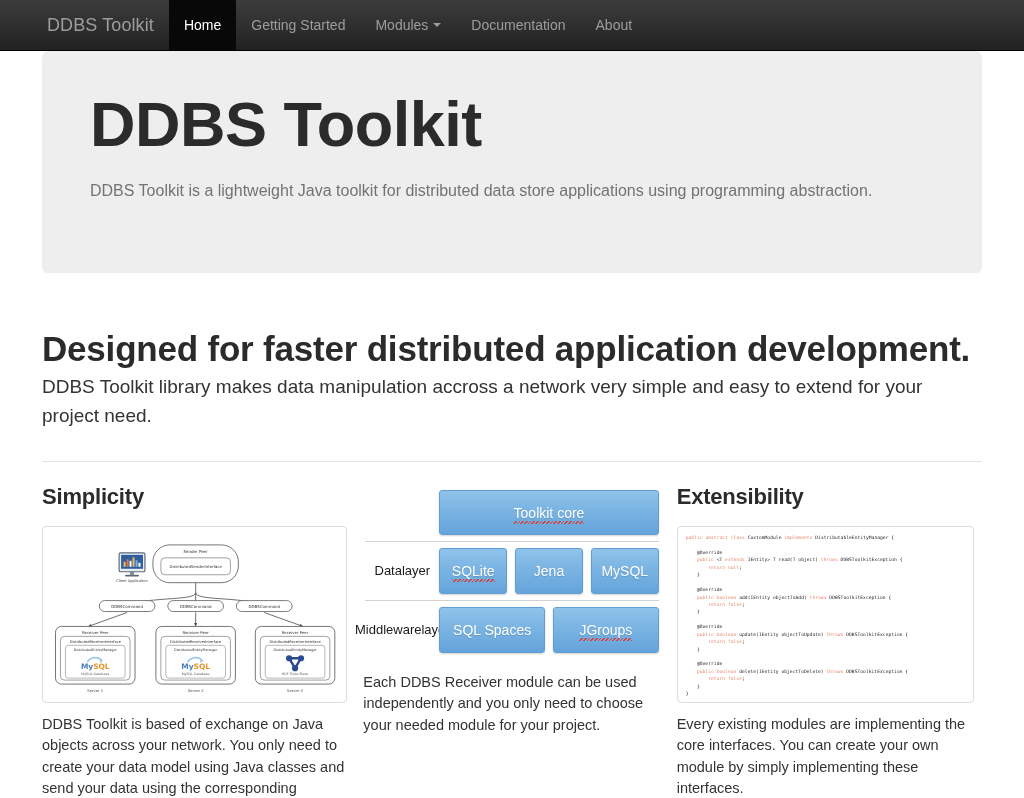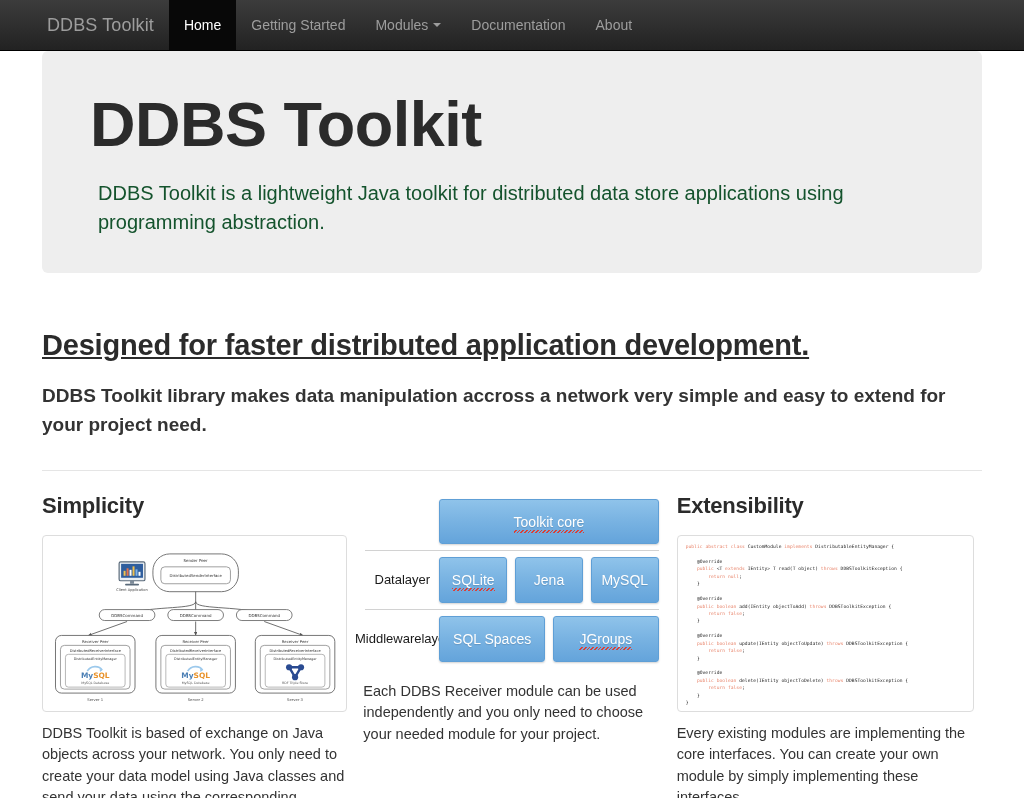--- a/index.html
+++ b/index.html
@@ -80,43 +80,42 @@
   }
   .jumbotron h1 {
     margin: 0 0 22px 0;
     font-size: 63px;
     line-height: 1.05;
     font-weight: bold;
     color: #2b2b2b;
     letter-spacing: -0.5px;
   }
   .jumbotron p {
-    margin: 8px;
-    font-size: 20px;
+    margin: 0;
+    font-size: 16px;
     line-height: 1.45;
     font-weight: 200;
-    color: #14532d;
+    color: #737373;
     max-width: 790px;
   }
 
   
   .lead-section { padding-top: 56px; }
   .lead-section h2 {
-    margin: 0 0 20px 0;
-    font-size: 29px;
+    margin: 0 0 4px 0;
+    font-size: 35px;
     font-weight: bold;
     color: #2b2b2b;
     letter-spacing: -0.2px;
-    text-decoration: underline;
   }
   .lead-section p {
     margin: 0;
     font-size: 19px;
     line-height: 1.5;
-    font-weight: 700;
+    font-weight: 400;
     color: #333;
   }
   .divider {
     border: 0;
     border-top: 1px solid #e5e5e5;
     margin: 31px 0 0 0;
   }
 
   
   .features {

